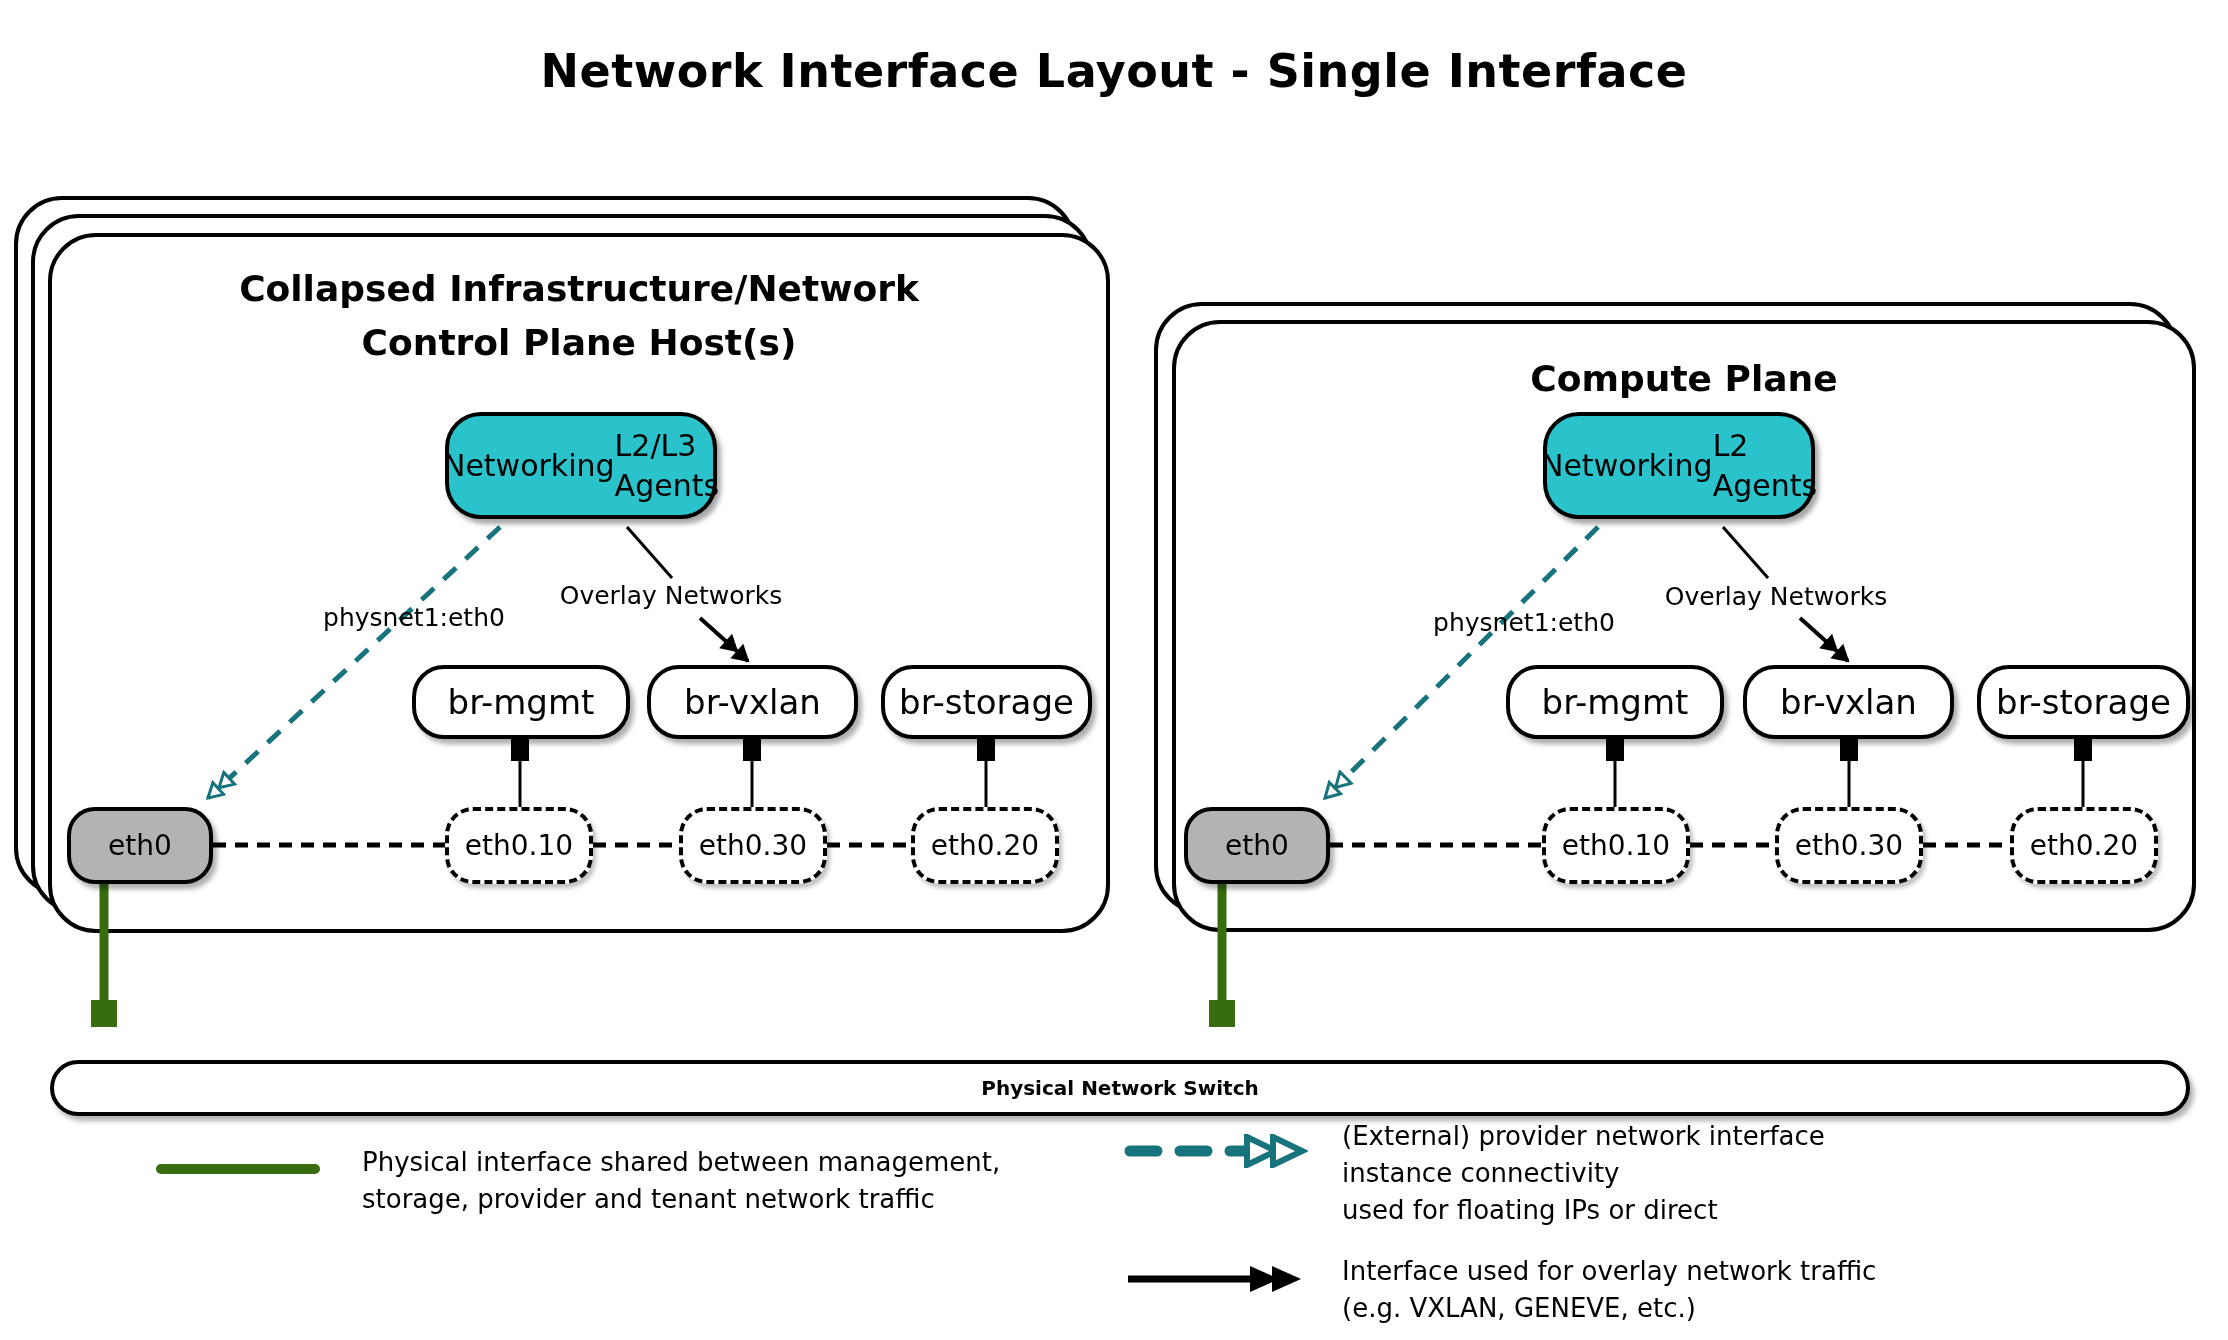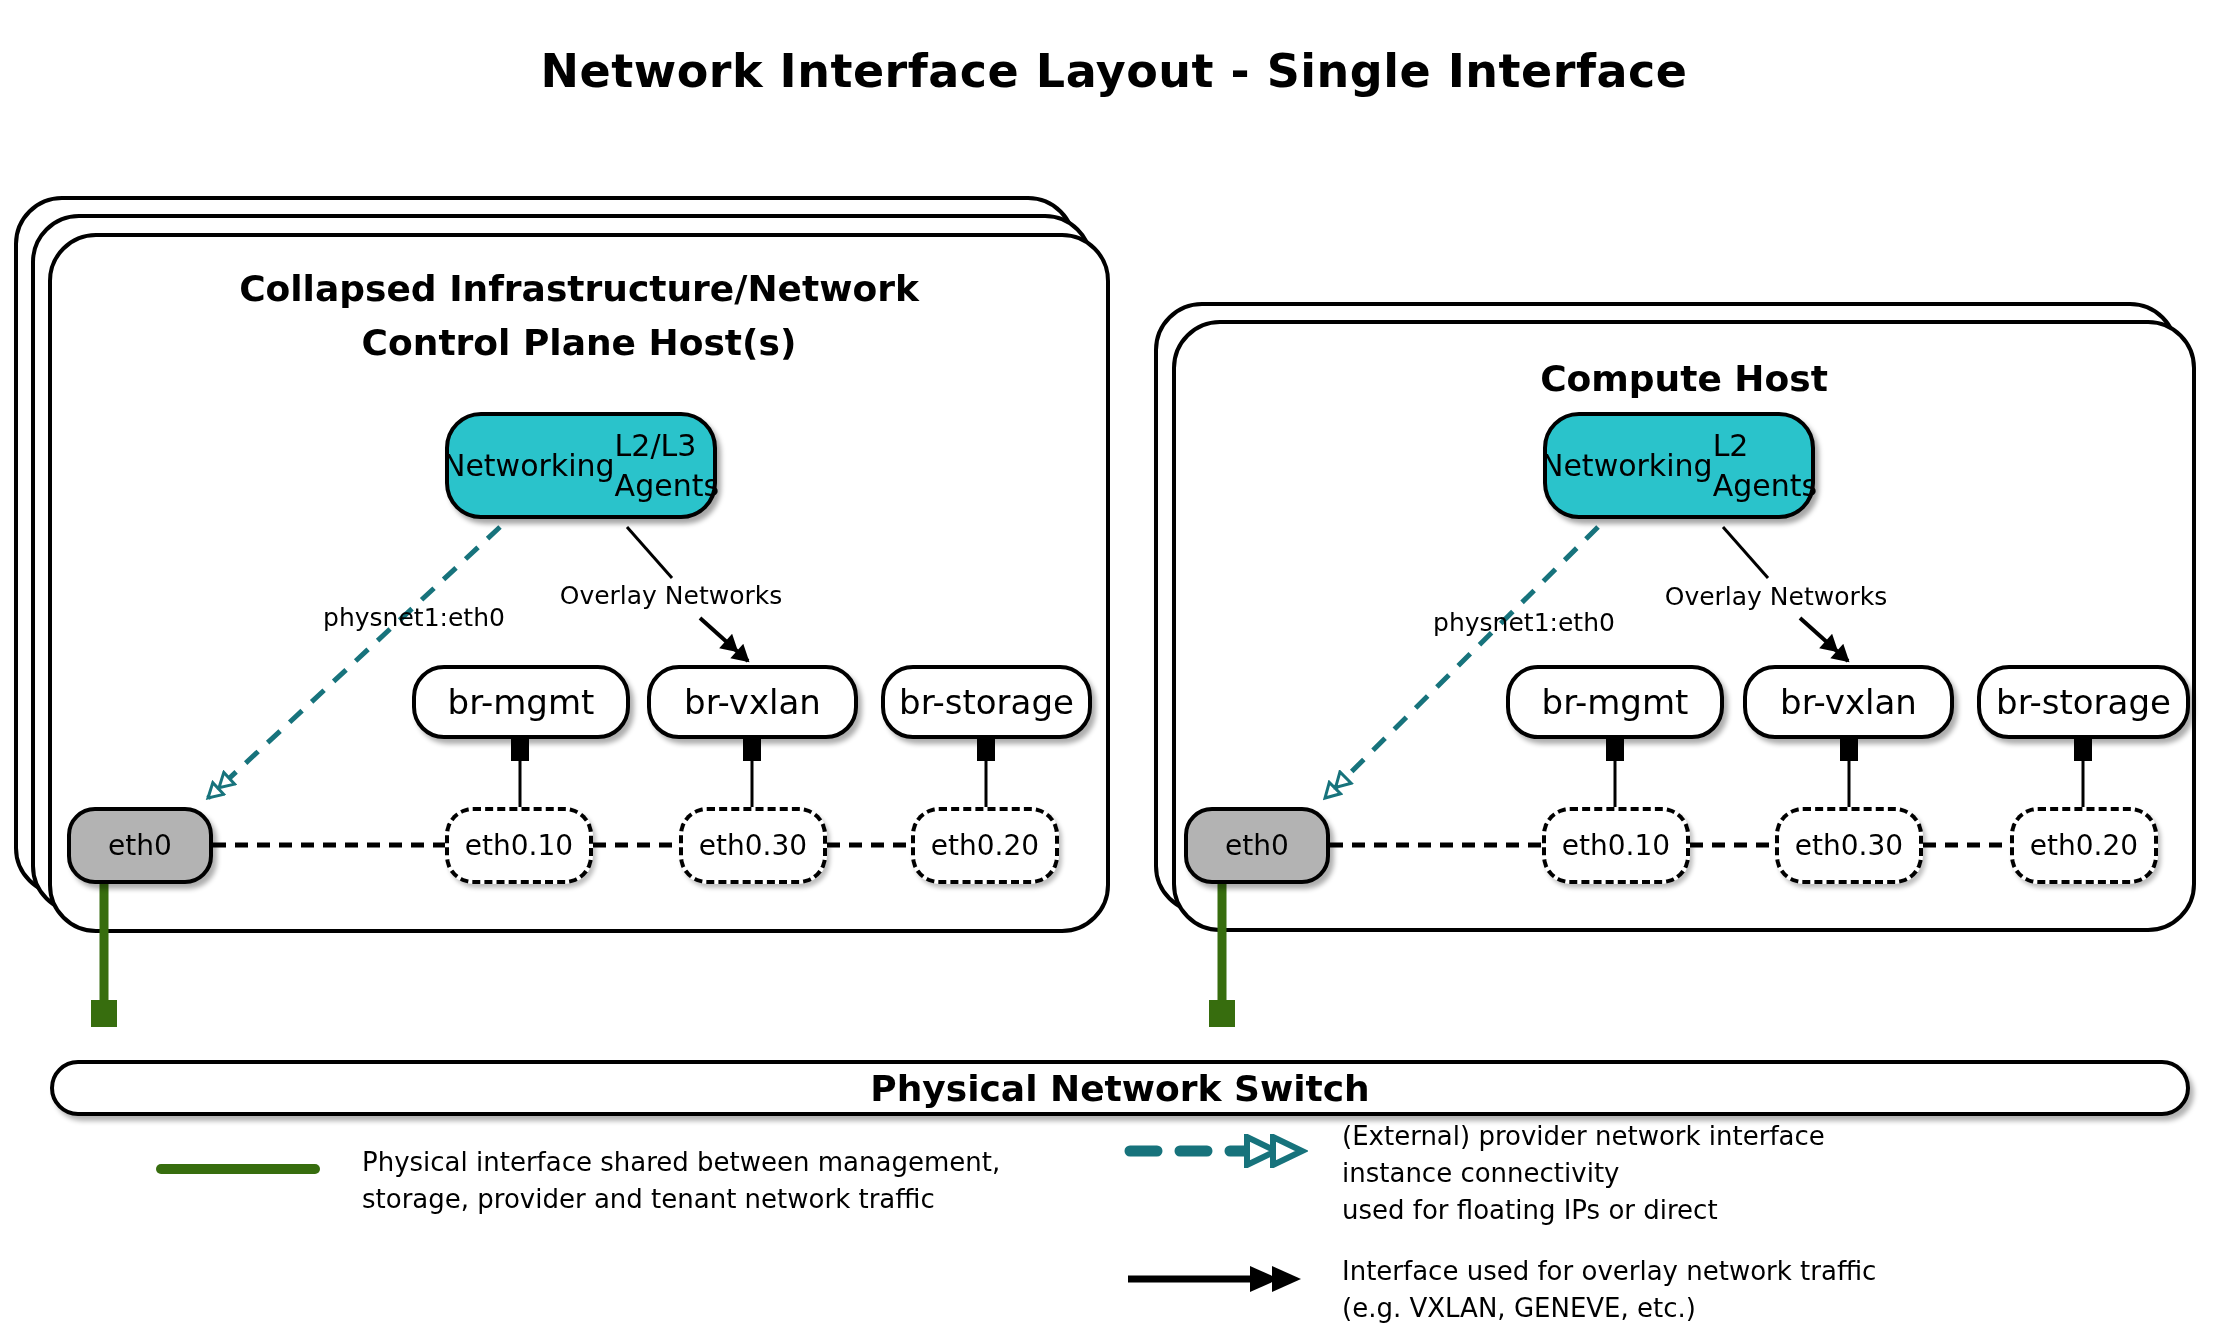--- a/index.html
+++ b/index.html
@@ -31,21 +31,21 @@
   .node.iface{background:var(--gray);border-radius:28px;font-size:28px;}
   .node.vlan{border-style:dashed;border-radius:28px;font-size:28px;box-shadow:3px 4px 4px rgba(0,0,0,.25);}
 
   .anno{position:absolute;transform:translate(-50%,-50%);font-size:25px;white-space:nowrap;z-index:4;}
 
   .wires{position:absolute;left:0;top:0;z-index:2;pointer-events:none;}
 
   .switchbar{position:absolute;left:50px;top:1060px;width:2140px;height:56px;box-sizing:border-box;
              background:#fff;border:4px solid #000;border-radius:28px;z-index:1;
              display:flex;align-items:center;justify-content:center;
-             font-size:36px;font-weight:bold;box-shadow:4px 5px 5px rgba(0,0,0,.3);}
+             font-size:20px;font-weight:bold;box-shadow:4px 5px 5px rgba(0,0,0,.3);}
 
   .legend-sample-green{position:absolute;left:156px;top:1164px;width:164px;height:10px;
                        background:var(--green);border-radius:5px;z-index:2;}
   .legend-text{position:absolute;font-size:26px;line-height:37px;z-index:2;}
   .legend-svg{position:absolute;z-index:2;}
 
   .teal-stroke{stroke:var(--provider);}
   .teal-dash{stroke:var(--provider);stroke-width:5;fill:none;stroke-dasharray:17 13;}
   .black-line{stroke:#000;stroke-width:3;fill:none;}
   .black-arrow{stroke:#000;stroke-width:4;fill:none;}
@@ -122,21 +122,21 @@
   <div class="node" style="left:412px;top:665px;width:218px;height:74px;">br-mgmt</div>
   <div class="node" style="left:647px;top:665px;width:211px;height:74px;">br-vxlan</div>
   <div class="node" style="left:881px;top:665px;width:211px;height:74px;">br-storage</div>
 
   <div class="node iface" style="left:67px;top:807px;width:146px;height:77px;">eth0</div>
   <div class="node vlan" style="left:445px;top:807px;width:148px;height:77px;">eth0.10</div>
   <div class="node vlan" style="left:679px;top:807px;width:148px;height:77px;">eth0.30</div>
   <div class="node vlan" style="left:911px;top:807px;width:148px;height:77px;">eth0.20</div>
 
   <div class="host-title" style="left:1172px;top:352px;width:1024px;">
-    <div>Compute Host</div>
+    <div>Compute Plane</div>
   </div>
 
   <div class="agent" style="left:1543px;top:412px;width:272px;height:107px;">
     <div>Networking</div>
     <div>L2 Agents</div>
   </div>
 
   <div class="anno" style="left:1524px;top:622px;">physnet1:eth0</div>
   <div class="anno" style="left:1776px;top:596px;">Overlay Networks</div>
 

